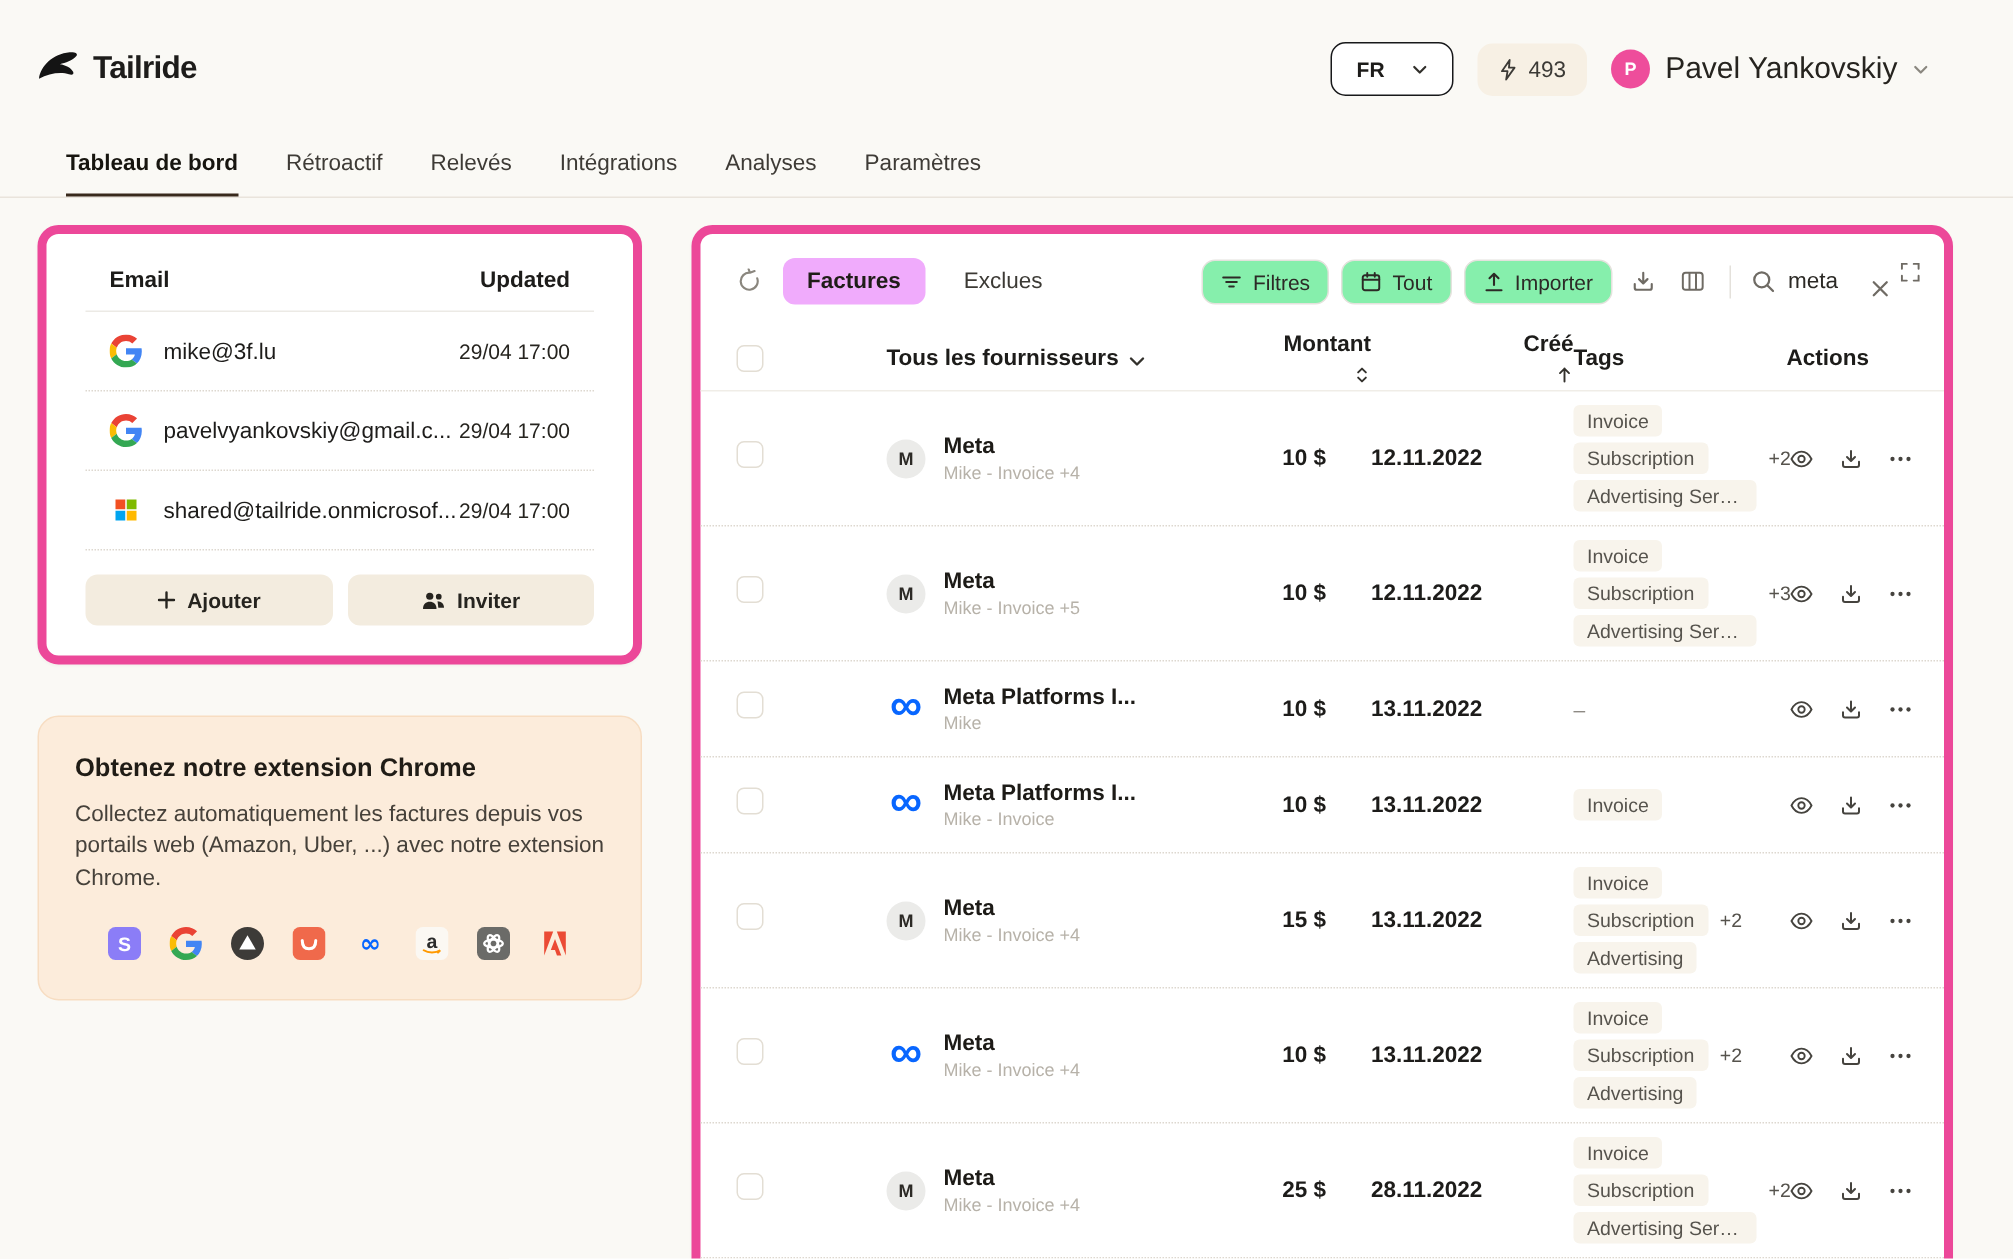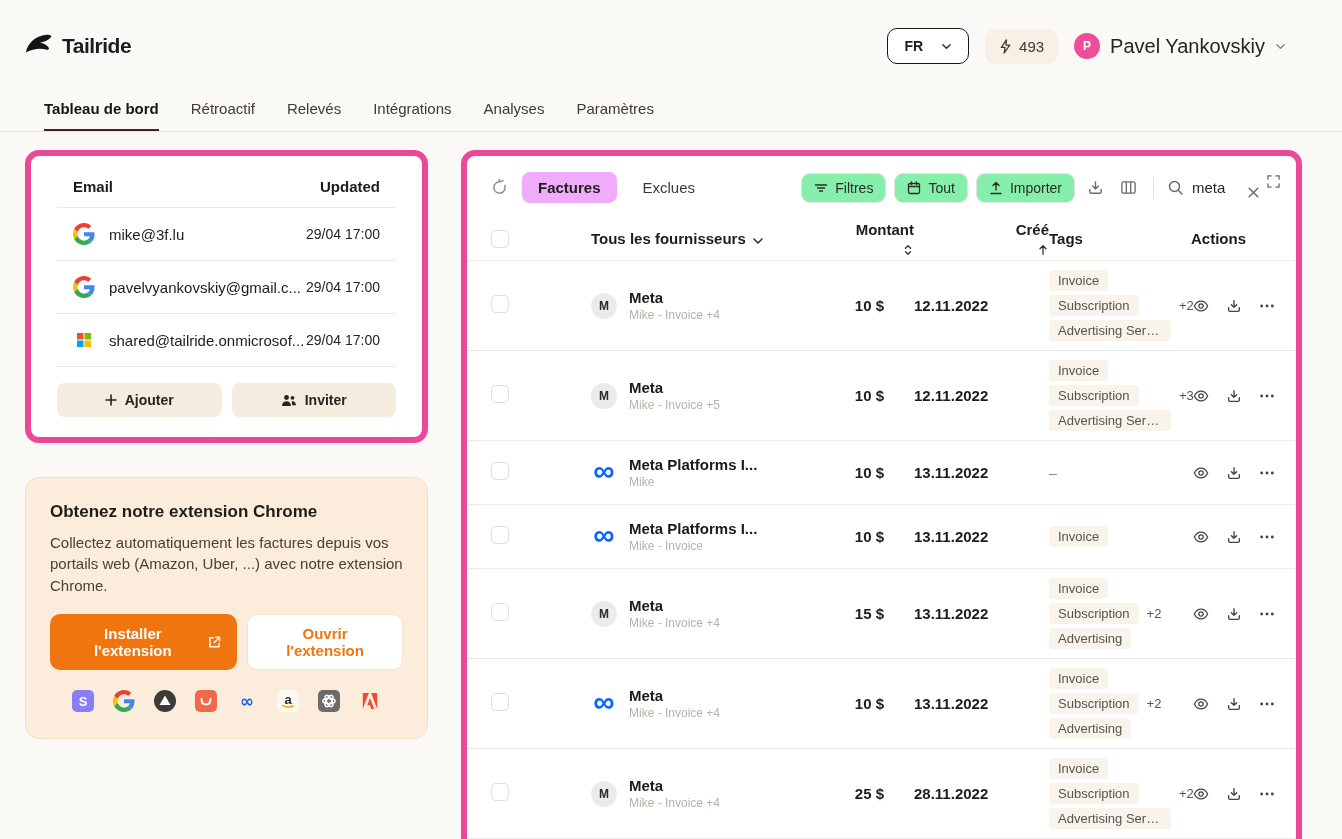--- a/index.html
+++ b/index.html
@@ -196,29 +196,20 @@
               <path d="M10.7 6.9 C13 7 15 8.4 15 11.2 H11.2" fill="#26241f"></path>
             </svg>
           <span>Inviter</span>
         </button>
       </div>
     </div>
 
     <div class="ext-card">
       <div class="ext-title">Obtenez notre extension Chrome</div>
       <div class="ext-body">Collectez automatiquement les factures depuis vos portails web (Amazon, Uber, ...) avec notre extension Chrome.</div>
-      <div class="ext-btns">
-        <button class="btn-install">
-          <span>Installer l'extension</span>
-          <svg width="14" height="14" viewBox="0 0 14 14">
-              <path d="M5.5 2.5 H2 V12 H11.5 V8.5 M8 2 H12 V6 M12 2 L6.5 7.5" fill="none" stroke="#fff" stroke-width="1.5" stroke-linecap="round" stroke-linejoin="round"></path>
-            </svg>
-        </button>
-        <button class="btn-open">Ouvrir l'extension</button>
-      </div>
       <div class="ext-brands" id="ext-brands">
           <span class="bicon">
             <svg viewBox="0 0 22 22">
               <rect width="22" height="22" rx="5" fill="#8B7DF7"></rect>
               <text x="11" y="16" font-size="13" font-weight="bold" fill="#fff" text-anchor="middle" font-family="Liberation Sans,sans-serif">S</text>
             </svg>
           </span>
           <span class="bicon">
             <svg viewBox="0 0 48 48">
               <path fill="#EA4335" d="M24 9.5c3.5 0 6.7 1.2 9.2 3.6l6.9-6.9C35.9 2.4 30.5 0 24 0 14.6 0 6.5 5.4 2.6 13.2l8 6.2C12.4 13.7 17.7 9.5 24 9.5z"></path>

